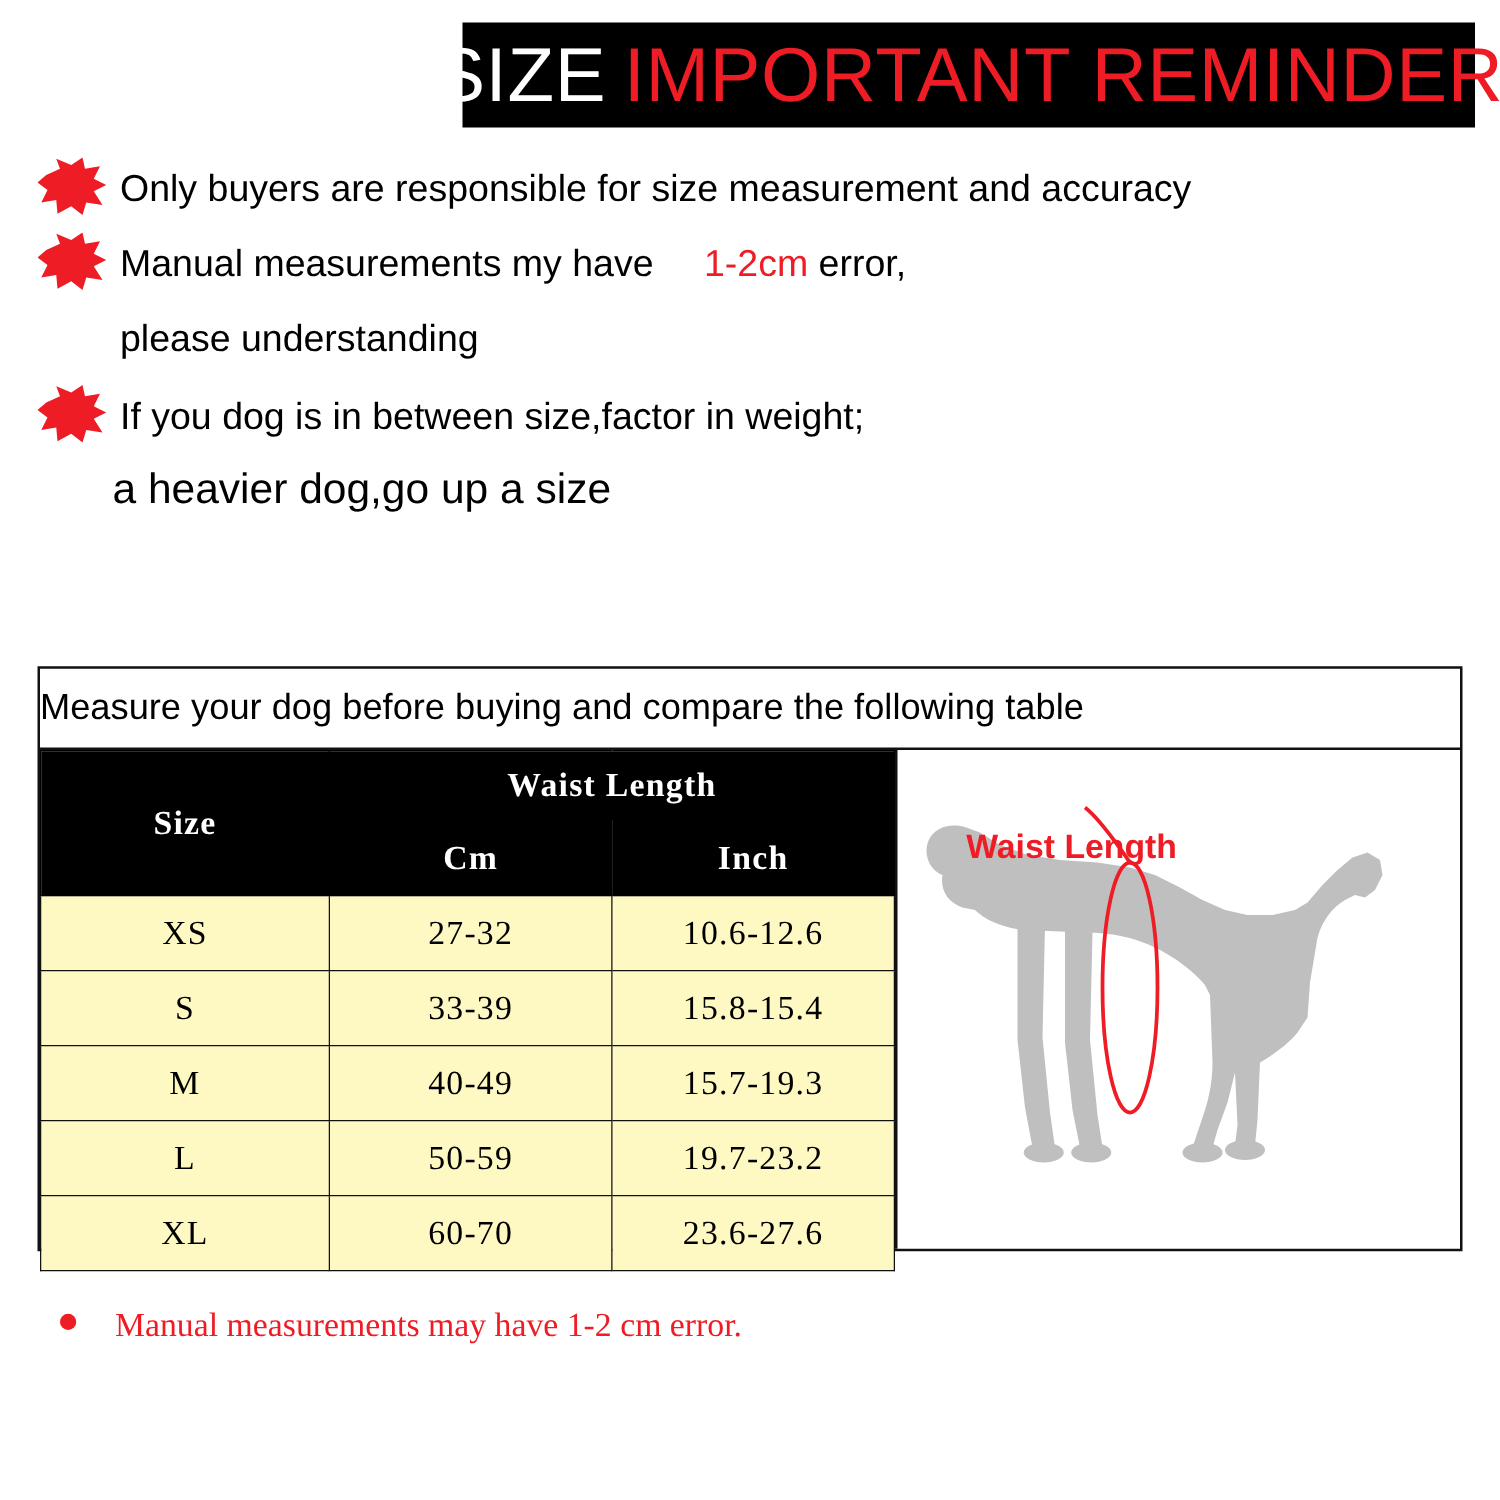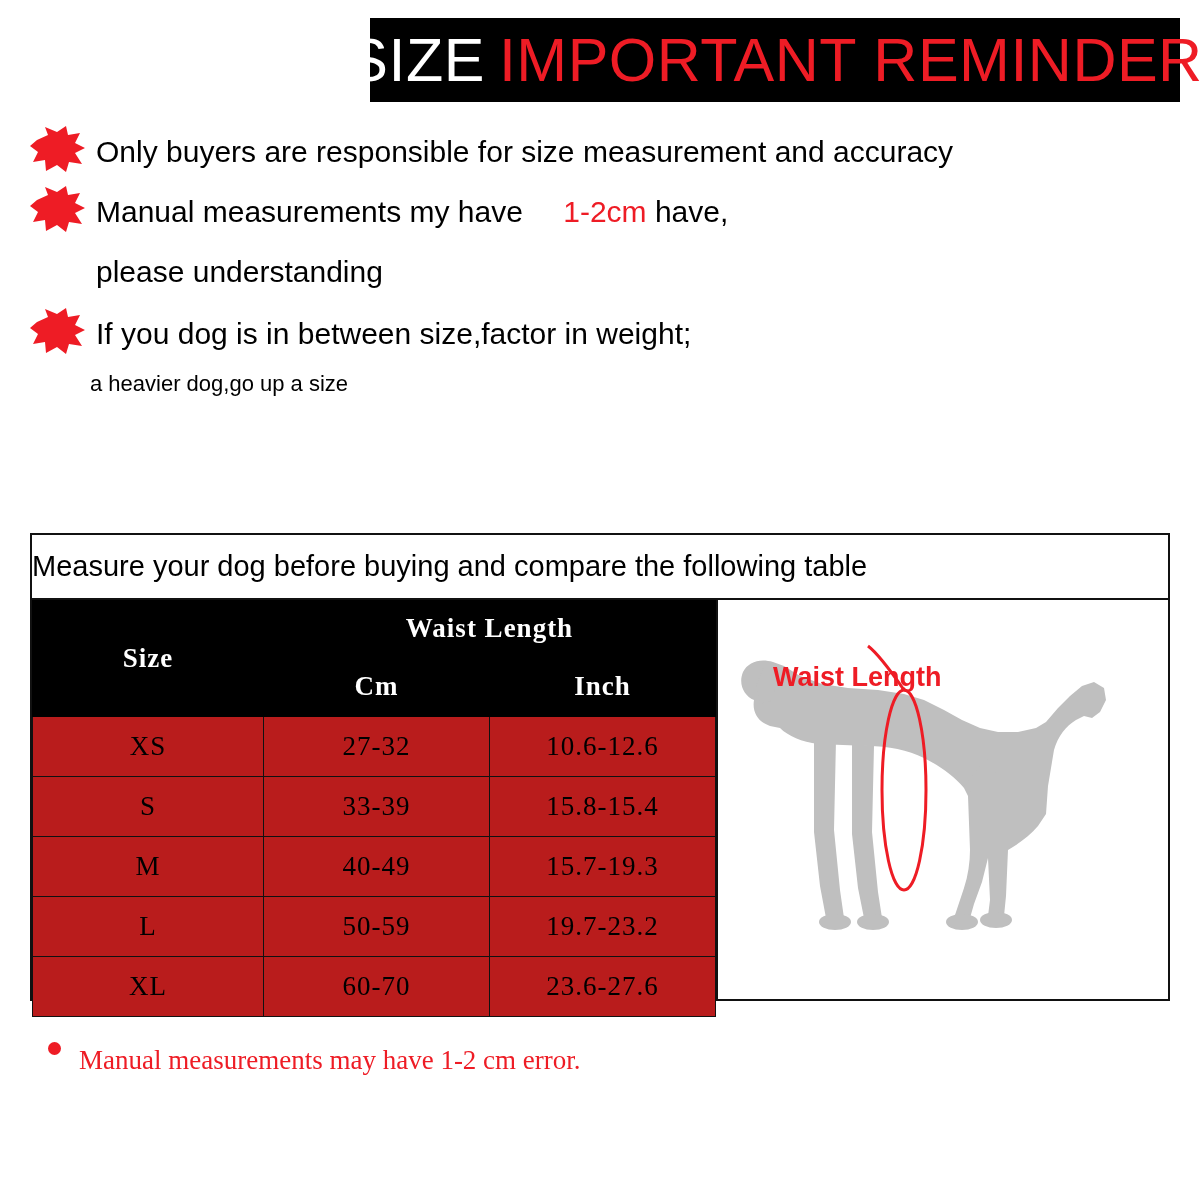--- a/index.html
+++ b/index.html
@@ -65,21 +65,21 @@
   }
   .note-text .hl { color: #ee1c25; margin-left: 32px; }
   .note-indent {
     font-size: 30px;
     line-height: 1.32;
     margin-left: 66px;
     margin-top: 20px;
     margin-bottom: 20px;
   }
   .note-indent2 {
-    font-size: 22px;
+    font-size: 34px;
     line-height: 1.32;
     margin-left: 60px;
     margin-top: 2px;
   }
 
   
   .table-block {
     position: absolute;
     left: 30px;
     top: 533px;
@@ -114,21 +114,21 @@
     letter-spacing: 1px;
   }
   table.sizes thead th {
     background: #000000;
     color: #ffffff;
     border-color: #000;
   }
   th.size-head { width: 228px; height: 112px; }
   th.waist-head { height: 52px; }
   th.sub-head { height: 58px; width: 228px; }
-  table.sizes tbody td { height: 57px; color: #000; background:#b91c1c;text-align:center; }
+  table.sizes tbody td { height: 57px; color: #000; background:#fef9c3;text-align:center; }
 
   .dog-cell {
     flex: 1 1 auto;
     position: relative;
     border-left: 2px solid #111;
     box-sizing: border-box;
     overflow: hidden;
   }
   .waist-label {
     position: absolute;
@@ -144,22 +144,23 @@
 
   
   .footer {
     position: absolute;
     left: 48px;
     top: 1045px;
     width: 1120px;
   }
   .f-row {
     display: flex;
-    align-items: flex-start;
+    align-items: center;
     margin-bottom: 18px;
+    gap: 13px;
   }
   .f-dot {
     width: 13px;
     height: 13px;
     border-radius: 50%;
     background: #ee1c25;
     margin-right: 18px;
     flex: 0 0 auto;
     position: relative;
     top: -3px;
@@ -188,21 +189,21 @@
     <div class="note-text">
       <span>Only buyers are responsible for size measurement and accuracy</span>
     </div>
   </div>
 
   <div class="note-row">
     <svg class="splat" viewBox="0 0 56 46">
       <path d="M7,14 L18,9 L15,1 L27,6 L36,0 L38,9 L50,7 L45,17 L55,22 L45,27 L52,38 L39,36 L36,46 L27,39 L16,45 L15,34 L3,36 L8,26 L0,20 Z" fill="#ee1c25"></path>
     </svg>
     <div class="note-text">
-      <span>Manual measurements my have </span><span class="hl">1-2cm</span><span> have,</span>
+      <span>Manual measurements my have </span><span class="hl">1-2cm</span><span> error,</span>
     </div>
   </div>
 
   <div class="note-indent">please understanding</div>
 
   <div class="note-row" style="margin-bottom:15px;">
     <svg class="splat" viewBox="0 0 56 46">
       <path d="M7,14 L18,9 L15,1 L27,6 L36,0 L38,9 L50,7 L45,17 L55,22 L45,27 L52,38 L39,36 L36,46 L27,39 L16,45 L15,34 L3,36 L8,26 L0,20 Z" fill="#ee1c25"></path>
     </svg>
     <div class="note-text">

